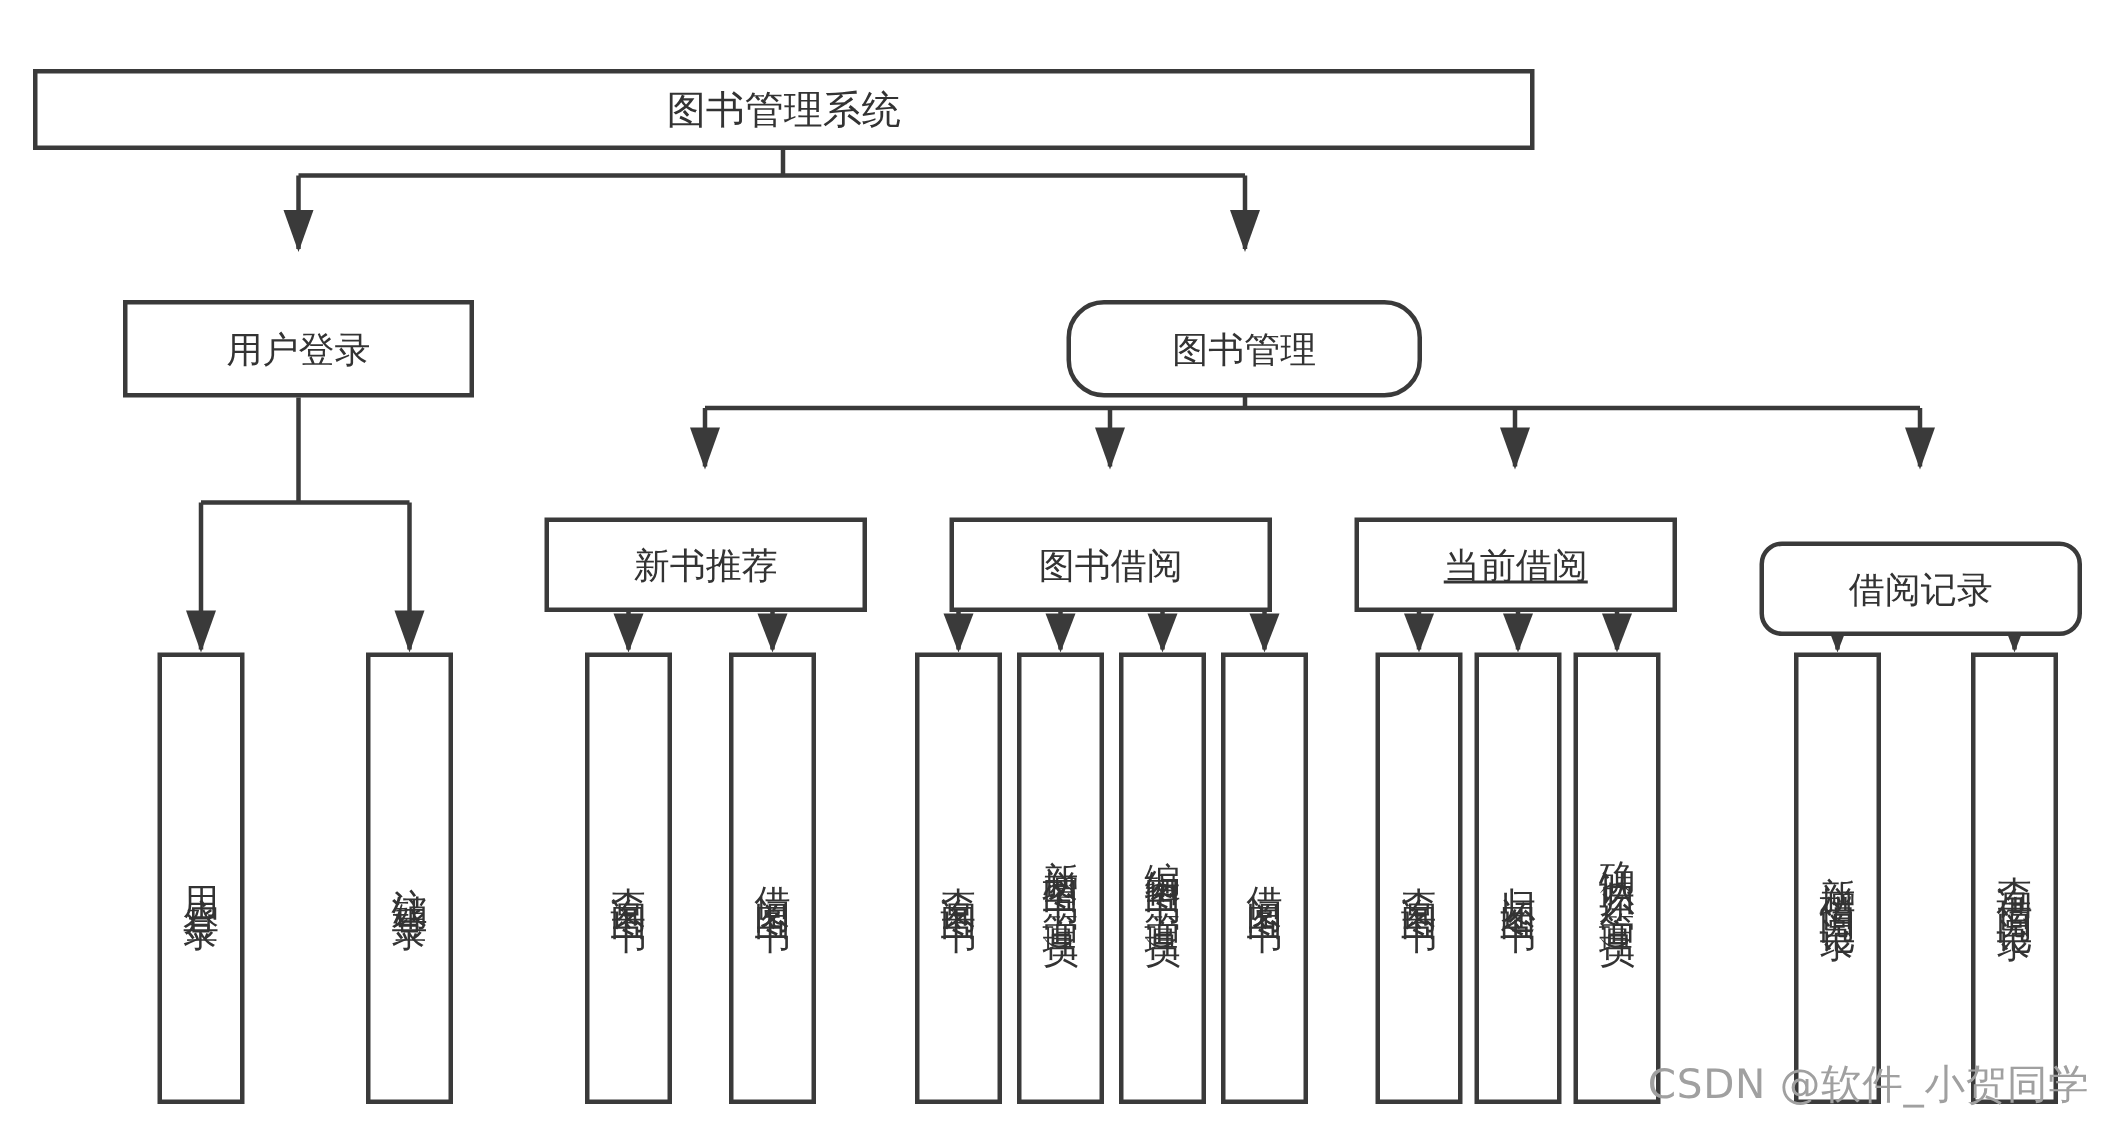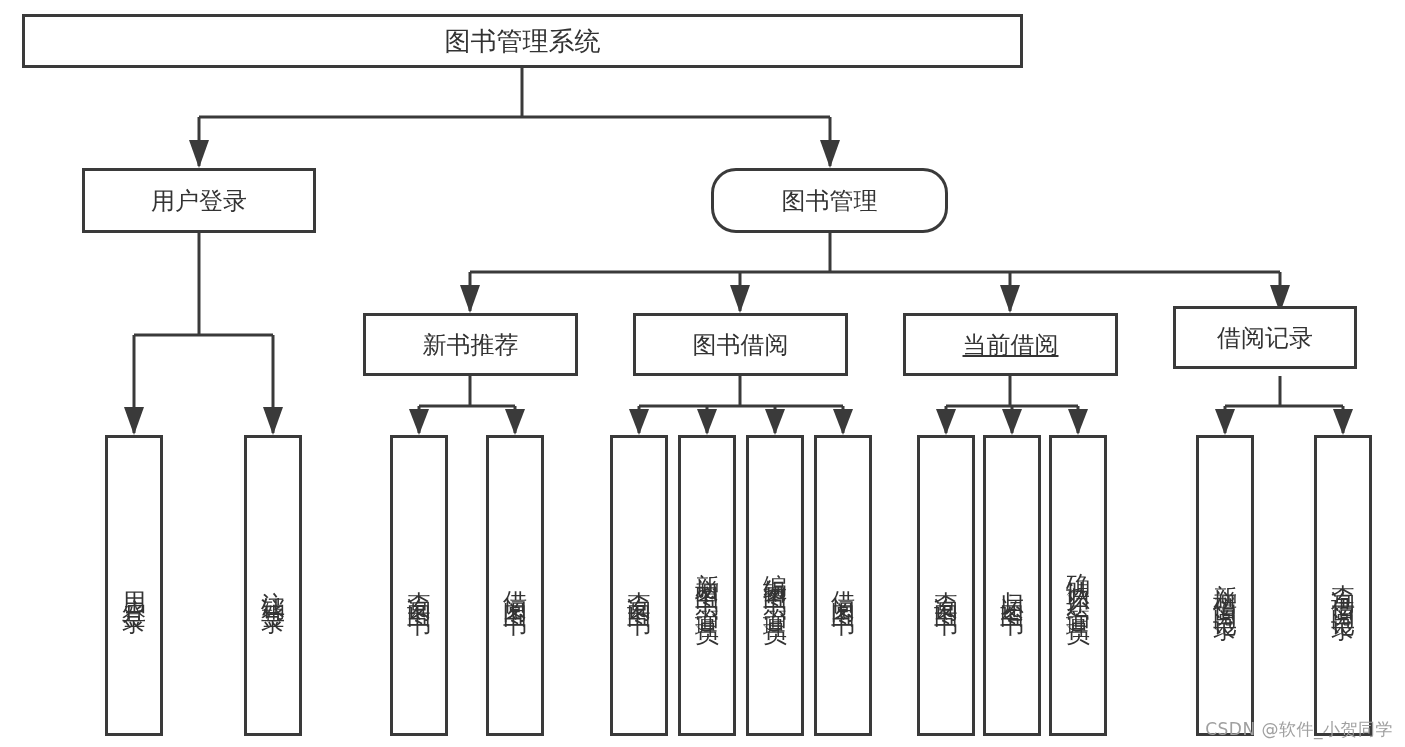--- a/index.html
+++ b/index.html
@@ -22,20 +22,21 @@
   #connectors polygon{fill:var(--line);}
   .node{
     position:absolute;
     box-sizing:border-box;
     border:3px solid var(--line);
     background:var(--box-bg);
     display:flex;align-items:center;justify-content:center;
     color:var(--text);
     font-size:24px;
     z-index:2;
+    margin-top:32px;
   }
   .node.root{font-size:26px;}
   .leaf{
     position:absolute;
     box-sizing:border-box;
     border:3px solid var(--line);
     background:var(--box-bg);
     display:flex;align-items:center;justify-content:center;
     z-index:2;
   }
@@ -44,21 +45,21 @@
     text-orientation:mixed;
     font-size:24px;
     letter-spacing:7px;
     color:var(--text);
     line-height:1;
     white-space:nowrap;
   }
   .watermark{
     position:absolute;
     right:12px;bottom:6px;
-    font-size:17px;
+    font-size:27px;
     color:var(--watermark);
     z-index:5;
     letter-spacing:0.5px;
   }
 </style>
 </head>
 <body>
 
 <div id="canvas">
 
@@ -151,21 +152,21 @@
 
   <div class="node" style="left:363px;top:313px;width:215px;height:63px;">
     <span>新书推荐</span>
   </div>
   <div class="node" style="left:633px;top:313px;width:215px;height:63px;text-align:right;">
     <span>图书借阅</span>
   </div>
   <div class="node" style="left:903px;top:313px;width:215px;height:63px;text-decoration:underline;">
     <span>当前借阅</span>
   </div>
-  <div class="node" style="left:1173px;top:306px;width:184px;height:63px;">
+  <div class="node" style="left:1173px;top:329px;width:215px;height:63px;border-radius:15px;">
     <span>借阅记录</span>
   </div>
 
   <div class="leaf" style="left:105px;top:435px;width:58px;height:301px;">
     <span>用户登录</span>
   </div>
   <div class="leaf" style="left:244px;top:435px;width:58px;height:301px;">
     <span>注销登录</span>
   </div>
 

